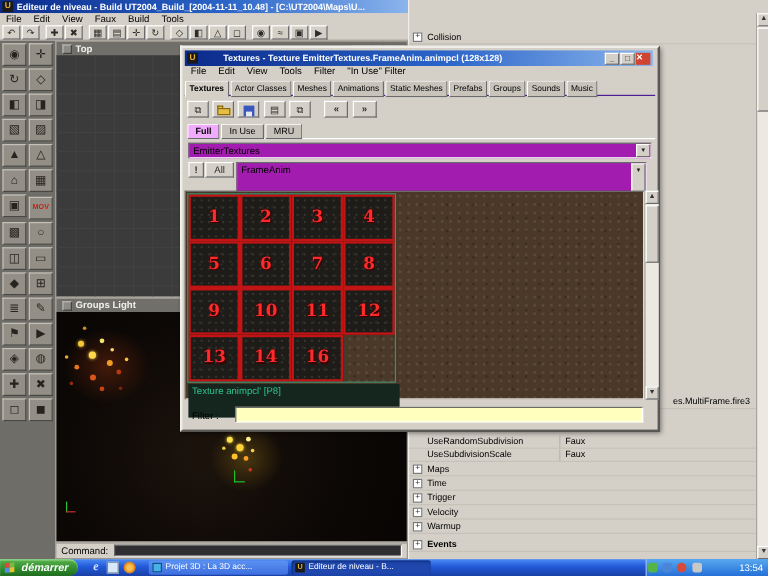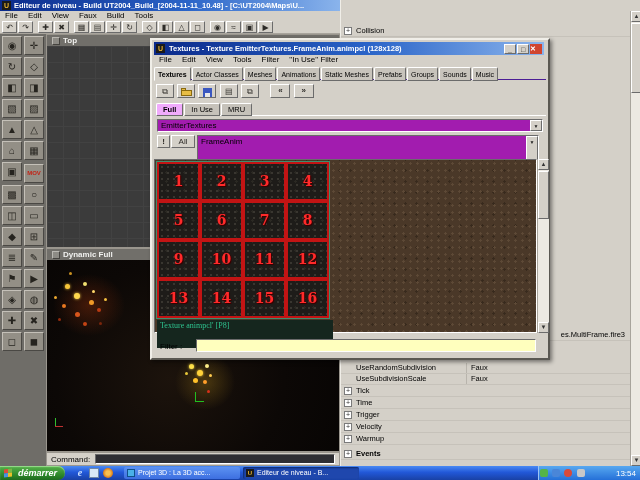--- a/index.html
+++ b/index.html
@@ -57,21 +57,21 @@
     radial-gradient(#382a1d 1px,transparent 1.3px);background-size:7px 7px,11px 11px;background-position:0 0,3px 5px;
     border:1px solid;border-color:#6b6b6b #fff #fff #6b6b6b}
   .texgrid{position:absolute;left:2px;top:2px;width:172px;height:156px;outline:1px solid #3f8e6e;
     display:grid;grid-template-columns:repeat(4,43px);grid-template-rows:repeat(4,39px)}
   .cell{border:2px solid #c21414;background-color:#1e1c19;background-image:
     radial-gradient(#393630 1px,transparent 1.2px),radial-gradient(#2b2923 1px,transparent 1.2px);
     background-size:6px 6px,9px 9px;background-position:0 0,3px 4px;
     color:#ff2a2a;font-family:"DejaVu Serif",serif;font-weight:bold;font-size:14px;line-height:34px;text-align:center;
     text-shadow:1px 1px 0 #3a0000,0 0 2px #550000}
   .caption{position:absolute;left:2px;top:160px;width:176px;height:28px;background:#15261e;color:#2ec28e;
-    font-family:Liberation Serif, serif;font-size:8px;line-height:12px;padding-left:3px;white-space:nowrap}
+    font-family:Liberation Sans, sans-serif;font-size:8px;line-height:12px;padding-left:3px;white-space:nowrap}
   .yellowin{background:#ffffbe;border:1px solid;border-color:#6b6b6b #fff #fff #6b6b6b;font-size:8px;height:13px;padding:0 2px;font-family:"Liberation Sans",sans-serif}
   
   #taskbar{background:linear-gradient(#4a8af4,#2258d8 45%,#1941a5)}
   #startbtn{background:linear-gradient(#58b24c,#2f8a2c 60%,#1f6b1e);border-radius:0 7px 7px 0;color:#fff;
     font-style:italic;font-weight:bold;font-size:9px;line-height:14px;padding:0 8px 0 18px;box-shadow:inset 0 1px 1px #9ade8e}
   .taskbtn{position:absolute;top:1px;height:12px;border-radius:2px;color:#fff;font-size:7px;line-height:11px;
     padding:0 3px 0 14px;white-space:nowrap;overflow:hidden}
   .flag{position:absolute;left:4px;top:3px;width:8px;height:8px;display:grid;grid-template-columns:4px 4px;grid-template-rows:4px 4px;transform:skewY(-6deg)}
   .flag i{display:block}
   .qlicon{display:inline-block;width:10px;height:10px;margin:2px 1px 0 1px;vertical-align:top;text-align:center}
@@ -97,21 +97,21 @@
       <div class="prow" style="top:352px">
         <span class="plabel ind">UseRandomSubdivision</span>
         <span class="pvalue">Faux</span>
       </div>
       <div class="prow" style="top:363px">
         <span class="plabel ind">UseSubdivisionScale</span>
         <span class="pvalue">Faux</span>
       </div>
       <div class="prow" style="top:375px">
         <span class="expbox">+</span>
-        <span class="plabel">Tick</span>
+        <span class="plabel">Maps</span>
       </div>
       <div class="prow" style="top:399px">
         <span class="expbox">+</span>
         <span class="plabel">Trigger</span>
       </div>
       <div class="prow" style="top:387px">
         <span class="expbox">+</span>
         <span class="plabel">Time</span>
       </div>
       <div class="prow" style="top:411px">
@@ -159,21 +159,21 @@
     </div>
     <div class="topbody abs" style="left:0;top:11px;right:0;bottom:0">
       <span class="p" style="left:148px;top:110px;width:2px;height:2px;background:#7d7d7d"></span>
       <span class="p" style="left:153px;top:114px;width:2px;height:2px;background:#8d8d8d"></span>
       <span class="p" style="left:150px;top:118px;width:2px;height:2px;background:#a03a30"></span>
     </div>
   </div>
 
   <div class="abs" style="left:46px;top:248px;width:294px;height:204px;border:1px solid #9a968e">
     <div class="vphead abs" style="left:0;top:0;right:0;height:11px">
-      <span class="vpsq" style="margin-right:3px"></span><span>Dynamic Full</span>
+      <span class="vpsq" style="margin-right:3px"></span><span>Groups Light</span>
       <span class="abs" style="right:2px;top:1px"><span class="vpsq"></span><span class="vpsq"></span><span class="vpsq"></span><span class="vpsq"></span><span class="vpsq"></span></span>
     </div>
     <div class="dynbody abs" style="left:0;top:11px;right:0;bottom:0">
 
       <span class="p" style="left:6px;top:14px;width:72px;height:62px;background:radial-gradient(closest-side,rgba(150,50,12,.4),transparent);border-radius:50%"></span>
       <span class="p" style="left:18px;top:24px;width:5px;height:5px;background:#f5c53a;box-shadow:0 0 3px #f5c53a"></span>
       <span class="p" style="left:27px;top:33px;width:6px;height:6px;background:#ffd84e;box-shadow:0 0 3px #ffd84e"></span>
       <span class="p" style="left:36px;top:22px;width:4px;height:4px;background:#f0e070"></span>
       <span class="p" style="left:42px;top:40px;width:5px;height:5px;background:#f09a28"></span>
       <span class="p" style="left:15px;top:44px;width:4px;height:4px;background:#e87820"></span>
@@ -206,21 +206,21 @@
       <span class="abs" style="left:8px;top:166px;width:8px;height:1px;background:#c03030"></span>
     </div>
   </div>
 
   <div class="abs" style="left:46px;top:452px;width:294px;height:14px;background:#d4d0c8;border:1px solid #9a968e">
     <span class="abs" style="left:4px;top:2px;font-size:8px">Command:</span>
     <input class="abs inset" style="left: 48px; top: 1px; width: 240px; height: 10px; background: rgb(46, 46, 51); color: rgb(221, 221, 221); font-size: 7px; padding: 0px 2px;" value="">
   </div>
 
   <div id="texwin" class="abs" style="left:150px;top:38px;width:400px;height:322px;z-index:20">
-    <div class="tb abs" style="left:2px;top:2px;right:4px;height:13px;padding-left:15px;line-height:13px">
+    <div class="tb abs" style="left:2px;top:2px;right:4px;height:13px;padding-left:32px;line-height:13px">
       <span class="abs" style="left:2px;top:2px;width:9px;height:9px;background:#1a1a1a;color:#e8b430;font-size:7px;line-height:9px;text-align:center;font-weight:bold">U</span>
       <span>Textures - Texture EmitterTextures.FrameAnim.animpcl (128x128)</span>
       <span class="wbtn btn" style="right:28px">_</span>
       <span class="wbtn btn" style="right:15px">□</span>
       <span class="wbtn close" style="right:2px">✕</span>
     </div>
 
     <div class="abs menu" style="left:2px;top:15px;right:2px;height:25px;border-bottom:1px solid #4c1d95">
       <span>File</span><span>Edit</span><span>View</span><span>Tools</span><span>Filter</span><span>"In Use" Filter</span>
     </div>
@@ -267,21 +267,20 @@
         <div class="cell">5</div>
         <div class="cell">6</div>
         <div class="cell">7</div>
         <div class="cell">8</div>
         <div class="cell">9</div>
         <div class="cell">10</div>
         <div class="cell">11</div>
         <div class="cell">12</div>
         <div class="cell">13</div>
         <div class="cell">14</div>
-        <div class="cell">15</div>
         <div class="cell">16</div>
       </div>
       <div class="caption">Texture animpcl' [P8]</div>
     </div>
     <div class="abs sbtrack" style="left:385px;top:119px;width:12px;height:174px">
       <span class="sbbtn" style="top:0">▲</span>
       <span class="sbthumb" style="top:12px;height:48px"></span>
       <span class="sbbtn" style="bottom:0;top:auto">▼</span>
     </div>
 

